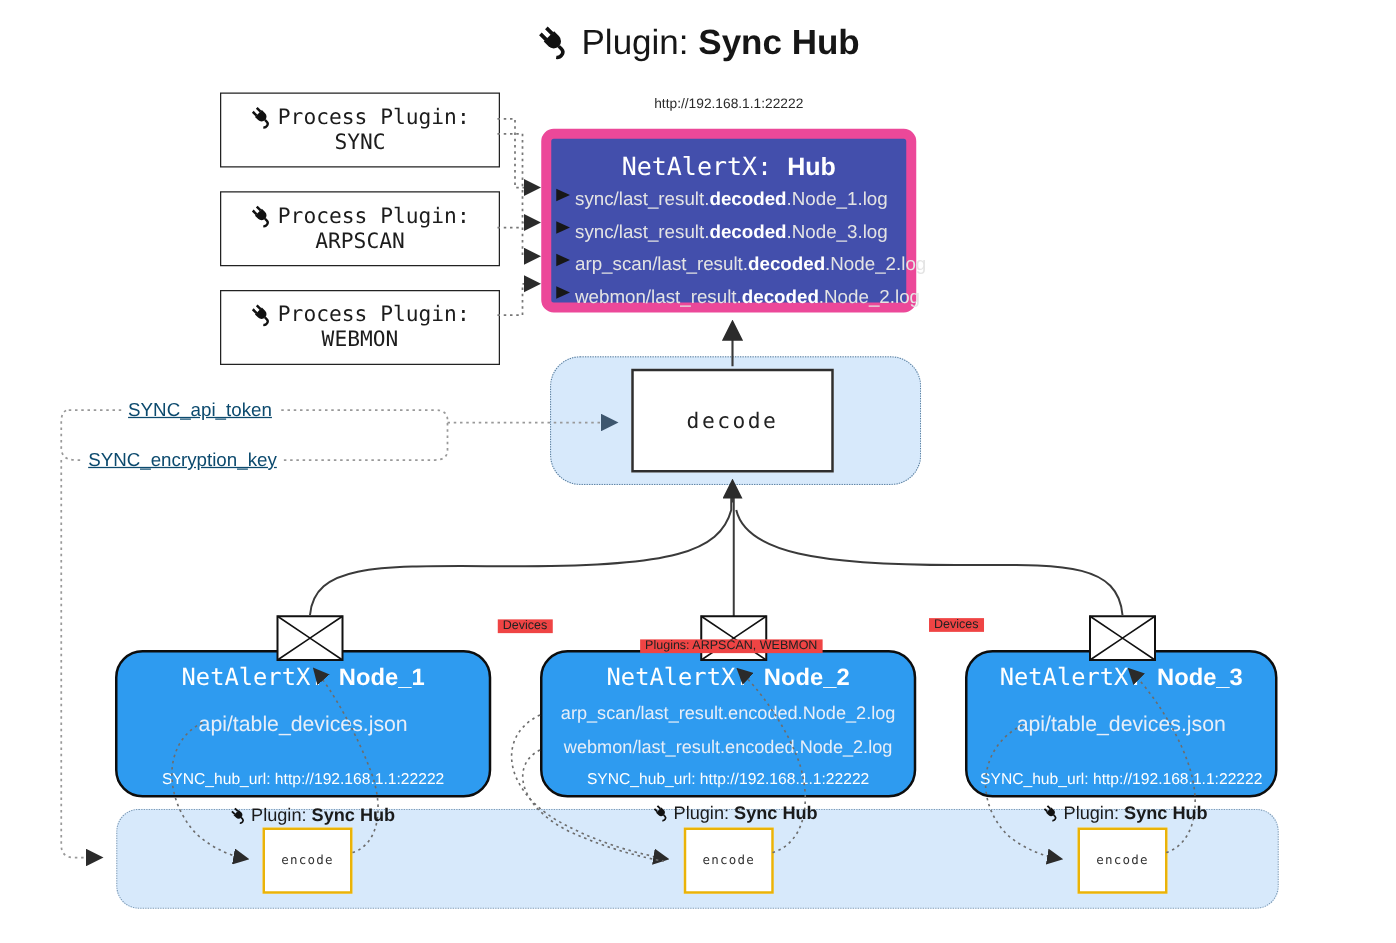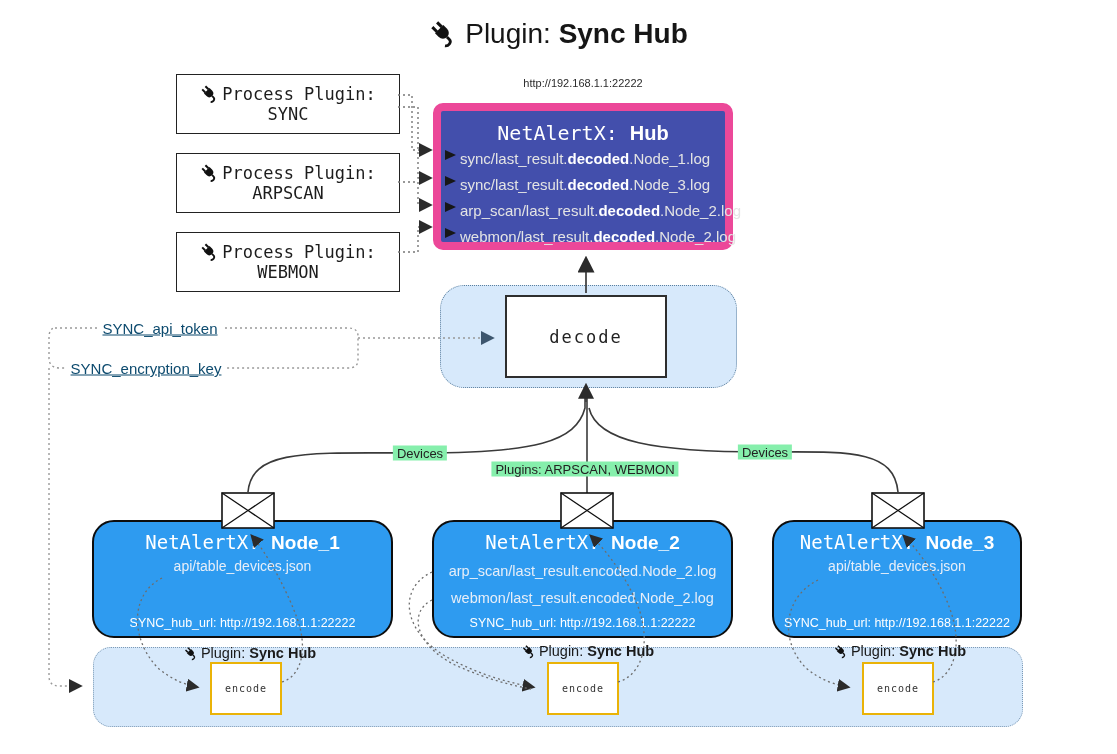--- a/index.html
+++ b/index.html
@@ -37,32 +37,32 @@
   .decode-box{left:505px;top:295px;width:162px;height:83px;background:#fff;border:2px solid #2e2e2e;
               box-sizing:border-box;display:flex;align-items:center;justify-content:center;
               font-size:17px;letter-spacing:2px;color:#222;}
 
   
   .setting-label{font-size:15px;color:#0c4a6e;background:#fff;padding:0 5px;transform:translate(-50%,-50%);white-space:nowrap;text-decoration:underline;}
   #lbl-api{left:160px;top:328px;}
   #lbl-key{left:146px;top:368px;}
 
   
-  .edge-label{font-size:13px;color:#222;background:#86efac;padding:0 4px;transform:translate(-50%,-50%);white-space:nowrap;}
+  .edge-label{font-size:10px;color:#222;background:#ef4444;padding:0 4px;transform:translate(-50%,-50%);white-space:nowrap;margin-top:48px;}
   #lbl-dev-l{left:420px;top:453px;}
   #lbl-dev-r{left:765px;top:452px;}
   #lbl-plugins{left:585px;top:469px;}
 
   
   .node-box{top:520px;height:118px;background:#2E9BF0;border:2px solid #0d0d0d;border-radius:22px;
             box-sizing:border-box;color:#fff;}
   #node-0{left:92px;width:301px;} #node-1{left:432px;width:301px;} #node-2{left:772px;width:250px;}
   .node-title{margin-top:9px;text-align:center;font-size:19px;color:#fff;white-space:nowrap;}
   .node-line{ text-align:center;color:#e7eef8;}
-  .node-single{margin-top:4px;font-size:14px;}
+  .node-single{margin-top:16px;font-size:17px;}
   .node-multi{margin-top:4px;font-size:14.5px;line-height:27px;}
   .node-url{position:absolute;bottom:6px;left:0;width:100%;text-align:center;font-size:12.5px;color:#fff;}
 
   
   .band{left:93px;top:647px;width:930px;height:80px;background:#D7E9FB;border:1.6px dotted #7D9AB5;
         border-radius:18px;box-sizing:border-box;}
   .encode-box{top:662px;width:72px;height:53px;background:#fff;border:2px solid #eab308;box-sizing:border-box;
               display:flex;align-items:center;justify-content:center;font-size:10px;letter-spacing:1px;color:#333;}
   #enc-0{left:210px;} #enc-1{left:547px;} #enc-2{left:862px;}
   .enc-label{font-size:14.5px;color:#1a1a1a;transform:translate(-50%,-50%);white-space:nowrap;}

